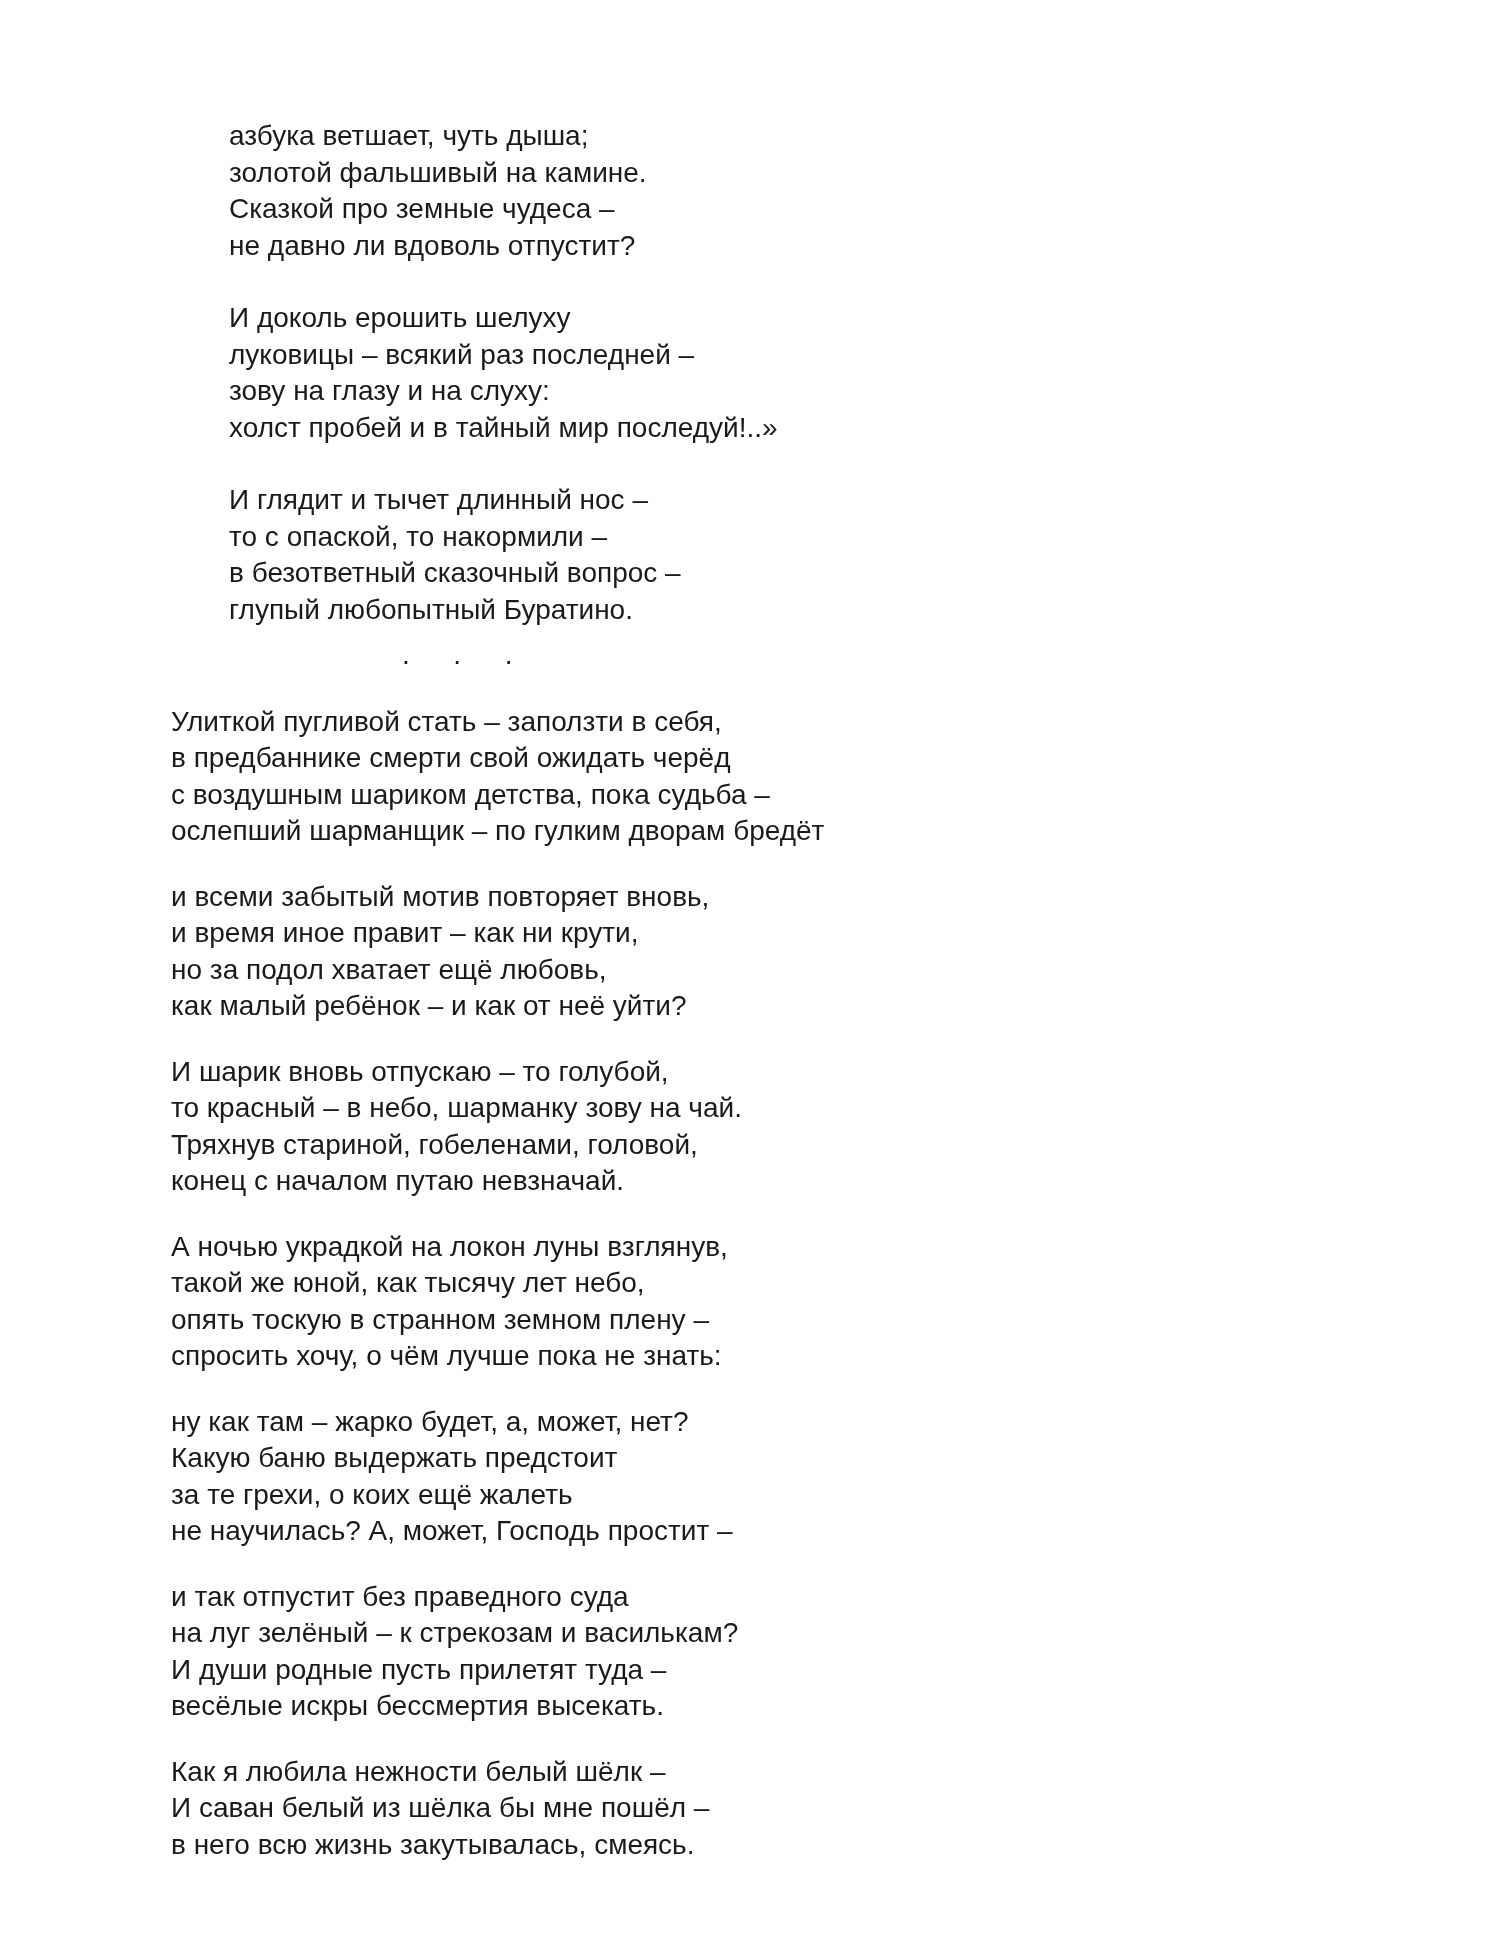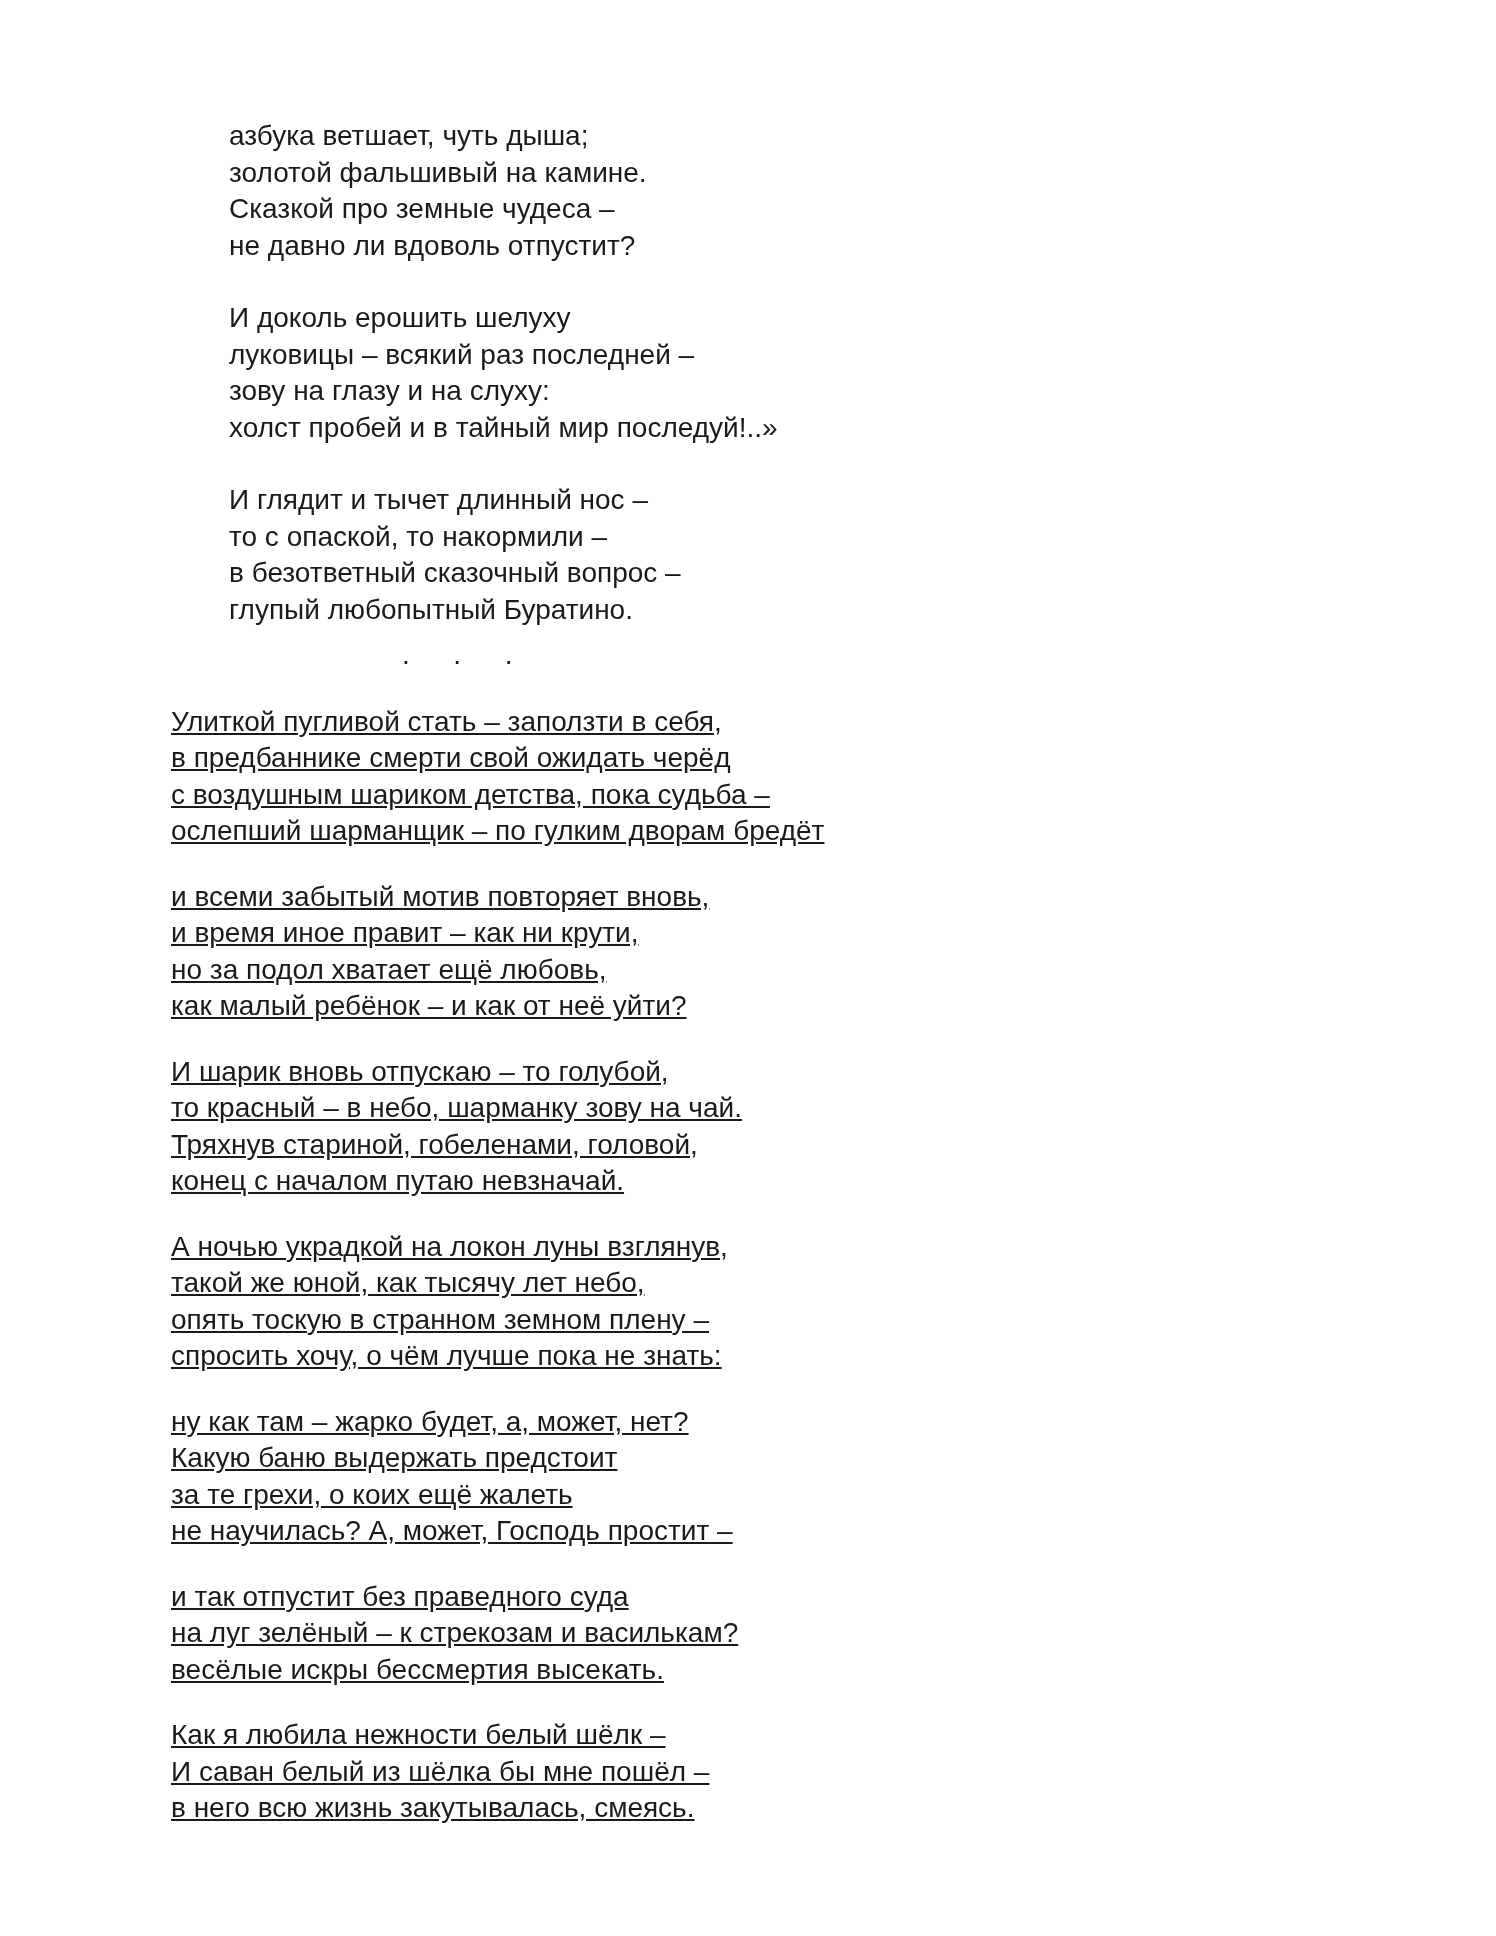--- a/index.html
+++ b/index.html
@@ -15,21 +15,21 @@
     overflow: hidden;
     font-family: "Liberation Sans", "DejaVu Sans", sans-serif;
     font-size: 28px;
     line-height: 36.5px;
     color: #1a1a1a;
   }
   .content {
     padding-top: 118px;
   }
   .part1 { margin-left: 229px; }
-  .part2 { margin-left: 171px; text-decoration: underline; }
+  .part2 { margin-left: 171px; }
   .stanza { margin-bottom: 29px; }
   .part1 .stanza { margin-bottom: 36px; }
   .line { white-space: pre; }
   .separator {
     margin-top: -27px;
     margin-bottom: 30px;
     margin-left: 402px;
     word-spacing: 14px;
     white-space: pre;
   }
@@ -89,20 +89,21 @@
         </div>
         <div class="stanza">
           <div class="line">ну как там – жарко будет, а, может, нет?</div>
           <div class="line">Какую баню выдержать предстоит</div>
           <div class="line">за те грехи, о коих ещё жалеть</div>
           <div class="line">не научилась? А, может, Господь простит –</div>
         </div>
         <div class="stanza">
           <div class="line">и так отпустит без праведного суда</div>
           <div class="line">на луг зелёный – к стрекозам и василькам?</div>
+          <div class="line">И души родные пусть прилетят туда –</div>
           <div class="line">весёлые искры бессмертия высекать.</div>
         </div>
         <div class="stanza">
           <div class="line">Как я любила нежности белый шёлк –</div>
           <div class="line">И саван белый из шёлка бы мне пошёл –</div>
           <div class="line">в него всю жизнь закутывалась, смеясь.</div>
         </div>
       </div>
   </div>
 </div>

